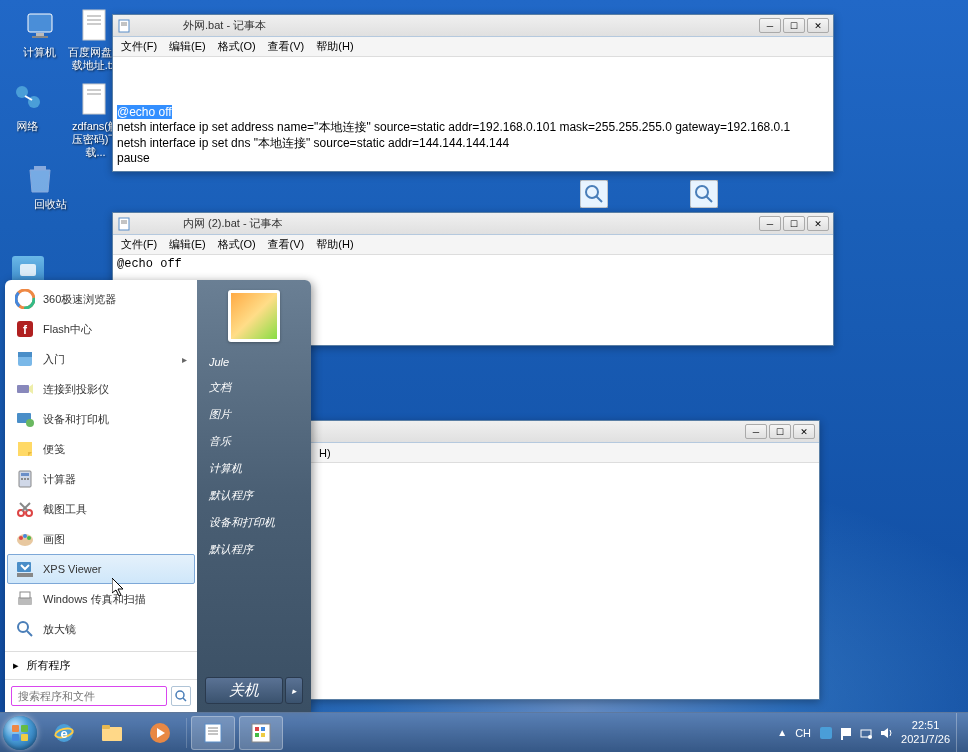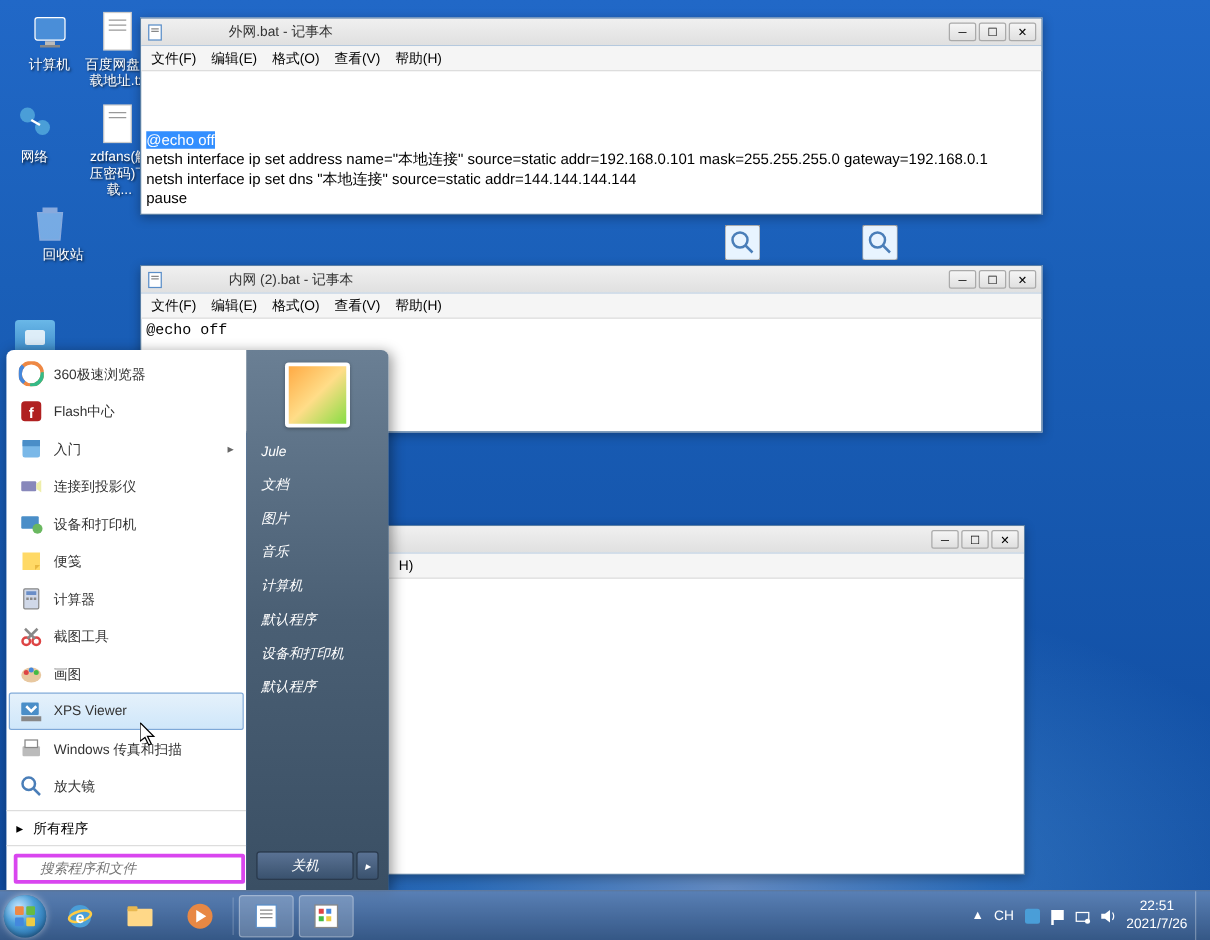--- a/index.html
+++ b/index.html
@@ -26,29 +26,29 @@
 
 .start-menu { position: absolute; left: 5px; bottom: 40px; width: 306px; height: 432px; background: transparent; box-shadow: 2px 2px 10px rgba(0,0,0,0.4); border-radius: 6px 6px 0 0; display: flex; overflow: hidden; }
 .start-left { width: 192px; background: #fff; display: flex; flex-direction: column; }
 .start-programs { flex: 1; padding: 4px 2px; }
 .start-item { display: flex; align-items: center; padding: 4px 8px; font-size: 11px; color: #333; cursor: pointer; height: 30px; }
 .start-item.hover { background: linear-gradient(to bottom, #e5f1fb, #cfe7fa); border: 1px solid #7da8d8; border-radius: 2px; padding: 3px 7px; }
 .start-item .si-icon { width: 20px; height: 20px; margin-right: 8px; flex-shrink: 0; display: flex; align-items: center; justify-content: center; }
 .start-item .arrow { margin-left: auto; font-size: 10px; color: #666; }
 .start-allprograms { border-top: 1px solid #ddd; padding: 6px 8px; font-size: 11px; display: flex; align-items: center; cursor: pointer; }
 .start-search { border-top: 1px solid #ddd; padding: 6px; display: flex; gap: 4px; }
-.start-search input { flex: 1; border: 3px solid #d946ef; border-radius: 2px; padding: 3px 18px; font-size: 11px; font-style: italic; color: #888; }
+.start-search input { flex: 1; border: 1px solid #d946ef; border-radius: 2px; padding: 3px 6px; font-size: 11px; color: #888; }
 .start-search .search-btn { width: 22px; border: 1px solid #b0c4d7; background: #fff; border-radius: 2px; display: flex; align-items: center; justify-content: center; cursor: pointer; }
 
 .start-right { width: 114px; background: linear-gradient(to bottom, #6a7f94, #4a5f74 50%, #3a4f64 100%); color: #fff; padding-top: 6px; position: relative; font-style: italic; }
 .user-pic-wrap { width: 52px; height: 52px; margin: 4px auto 8px; background: #fff; padding: 3px; border-radius: 3px; box-shadow: 0 1px 3px rgba(0,0,0,0.3); }
 .user-pic { width: 100%; height: 100%; background: linear-gradient(135deg, #ffaa44 0%, #ffdd88 50%, #88dd44 100%); }
 .right-item { padding: 6px 12px; font-size: 11px; cursor: pointer; }
 .shutdown-row { position: absolute; bottom: 8px; left: 8px; right: 8px; display: flex; gap: 2px; }
-.shutdown-btn { flex: 1; background: linear-gradient(#5a7294, #3a526e); border: 1px solid #2a3a4e; color: #fff; font-size: 11px; padding: 3px 6px; border-radius: 3px; cursor: pointer; text-align: center; }
+.shutdown-btn { flex: 1; background: linear-gradient(#5a7294, #3a526e); border: 1px solid #2a3a4e; color: #fff; font-size: 15px; padding: 3px 6px; border-radius: 3px; cursor: pointer; text-align: center; }
 .shutdown-arrow { width: 18px; background: linear-gradient(#5a7294, #3a526e); border: 1px solid #2a3a4e; border-radius: 3px; display: flex; align-items: center; justify-content: center; color: #fff; font-size: 9px; cursor: pointer; }
 
 .taskbar { position: absolute; bottom: 0; left: 0; right: 0; height: 40px; background: linear-gradient(to bottom, rgba(120,150,190,0.7), rgba(60,90,130,0.85)); display: flex; align-items: center; border-top: 1px solid rgba(255,255,255,0.2); }
 .start-orb { width: 40px; height: 40px; display: flex; align-items: center; justify-content: center; cursor: pointer; }
 .orb-inner { width: 34px; height: 34px; border-radius: 50%; background: radial-gradient(circle at 35% 30%, #c8e8ff, #4a9ed8 40%, #1a5c98 100%); box-shadow: 0 0 6px rgba(255,255,255,0.5), inset 0 -2px 4px rgba(0,0,0,0.3); display: flex; align-items: center; justify-content: center; }
 .task-btn { height: 34px; margin: 0 2px; padding: 0 6px; border-radius: 3px; display: flex; align-items: center; cursor: pointer; min-width: 44px; justify-content: center; }
 .task-btn.pinned { background: transparent; }
 .task-btn.active { background: rgba(255,255,255,0.2); border: 1px solid rgba(255,255,255,0.3); }
 .task-sep { width: 1px; height: 30px; background: rgba(255,255,255,0.2); margin: 0 2px; }
 .tray { margin-left: auto; display: flex; align-items: center; padding: 0 6px; gap: 8px; color: #fff; font-size: 11px; }

